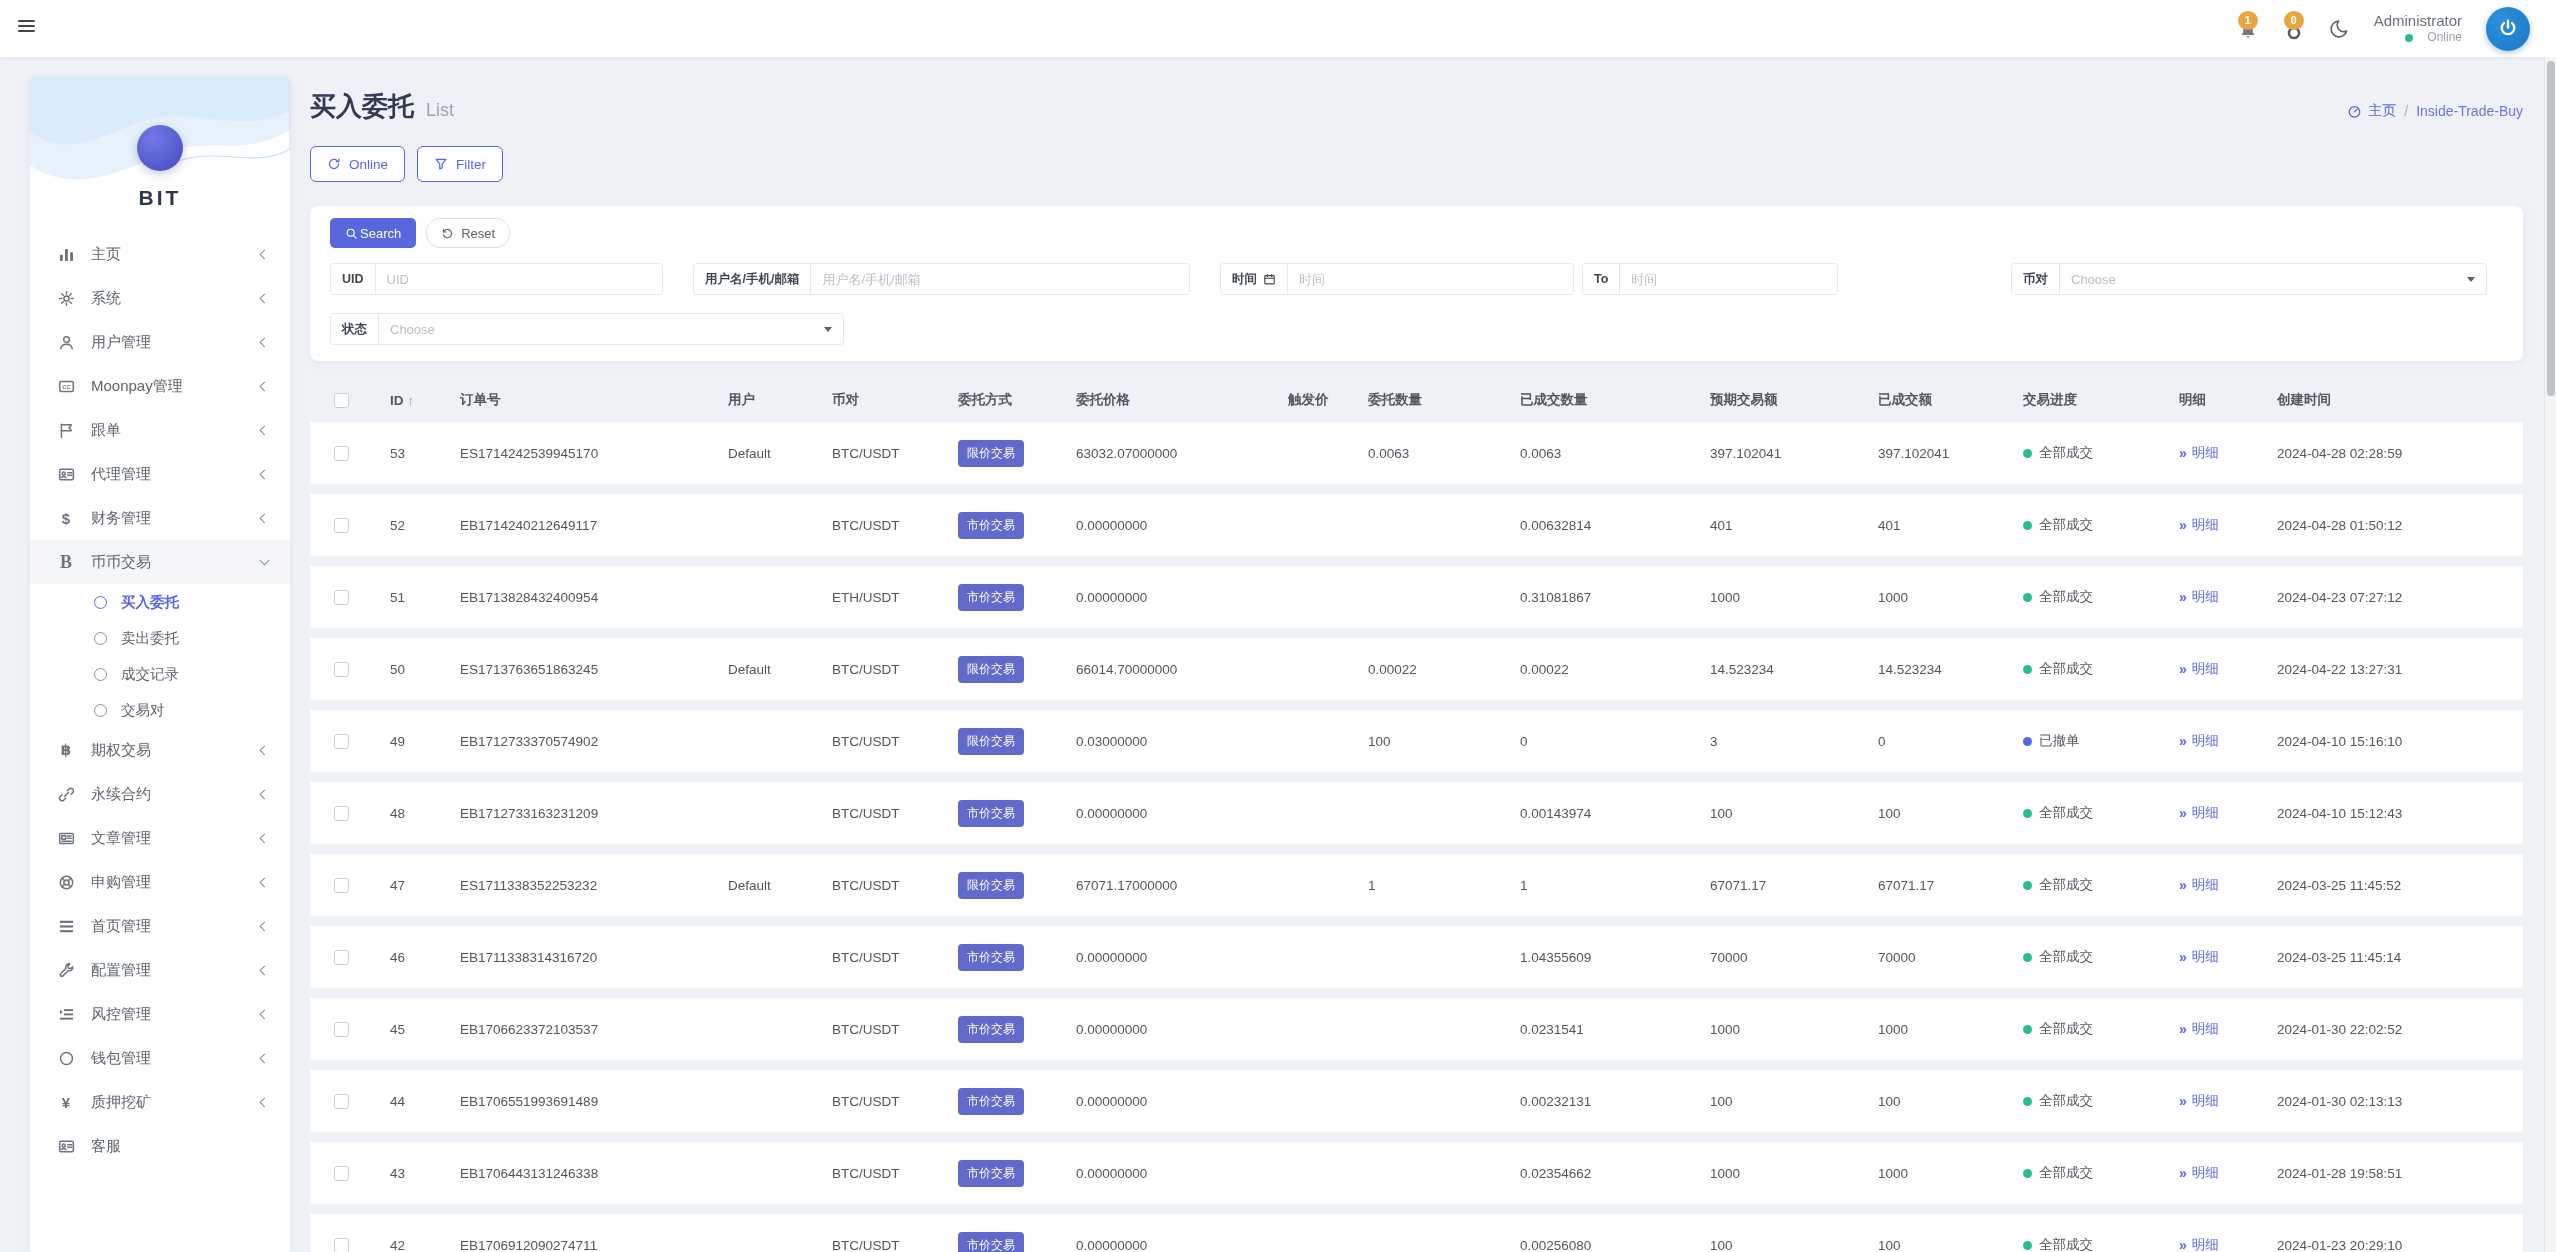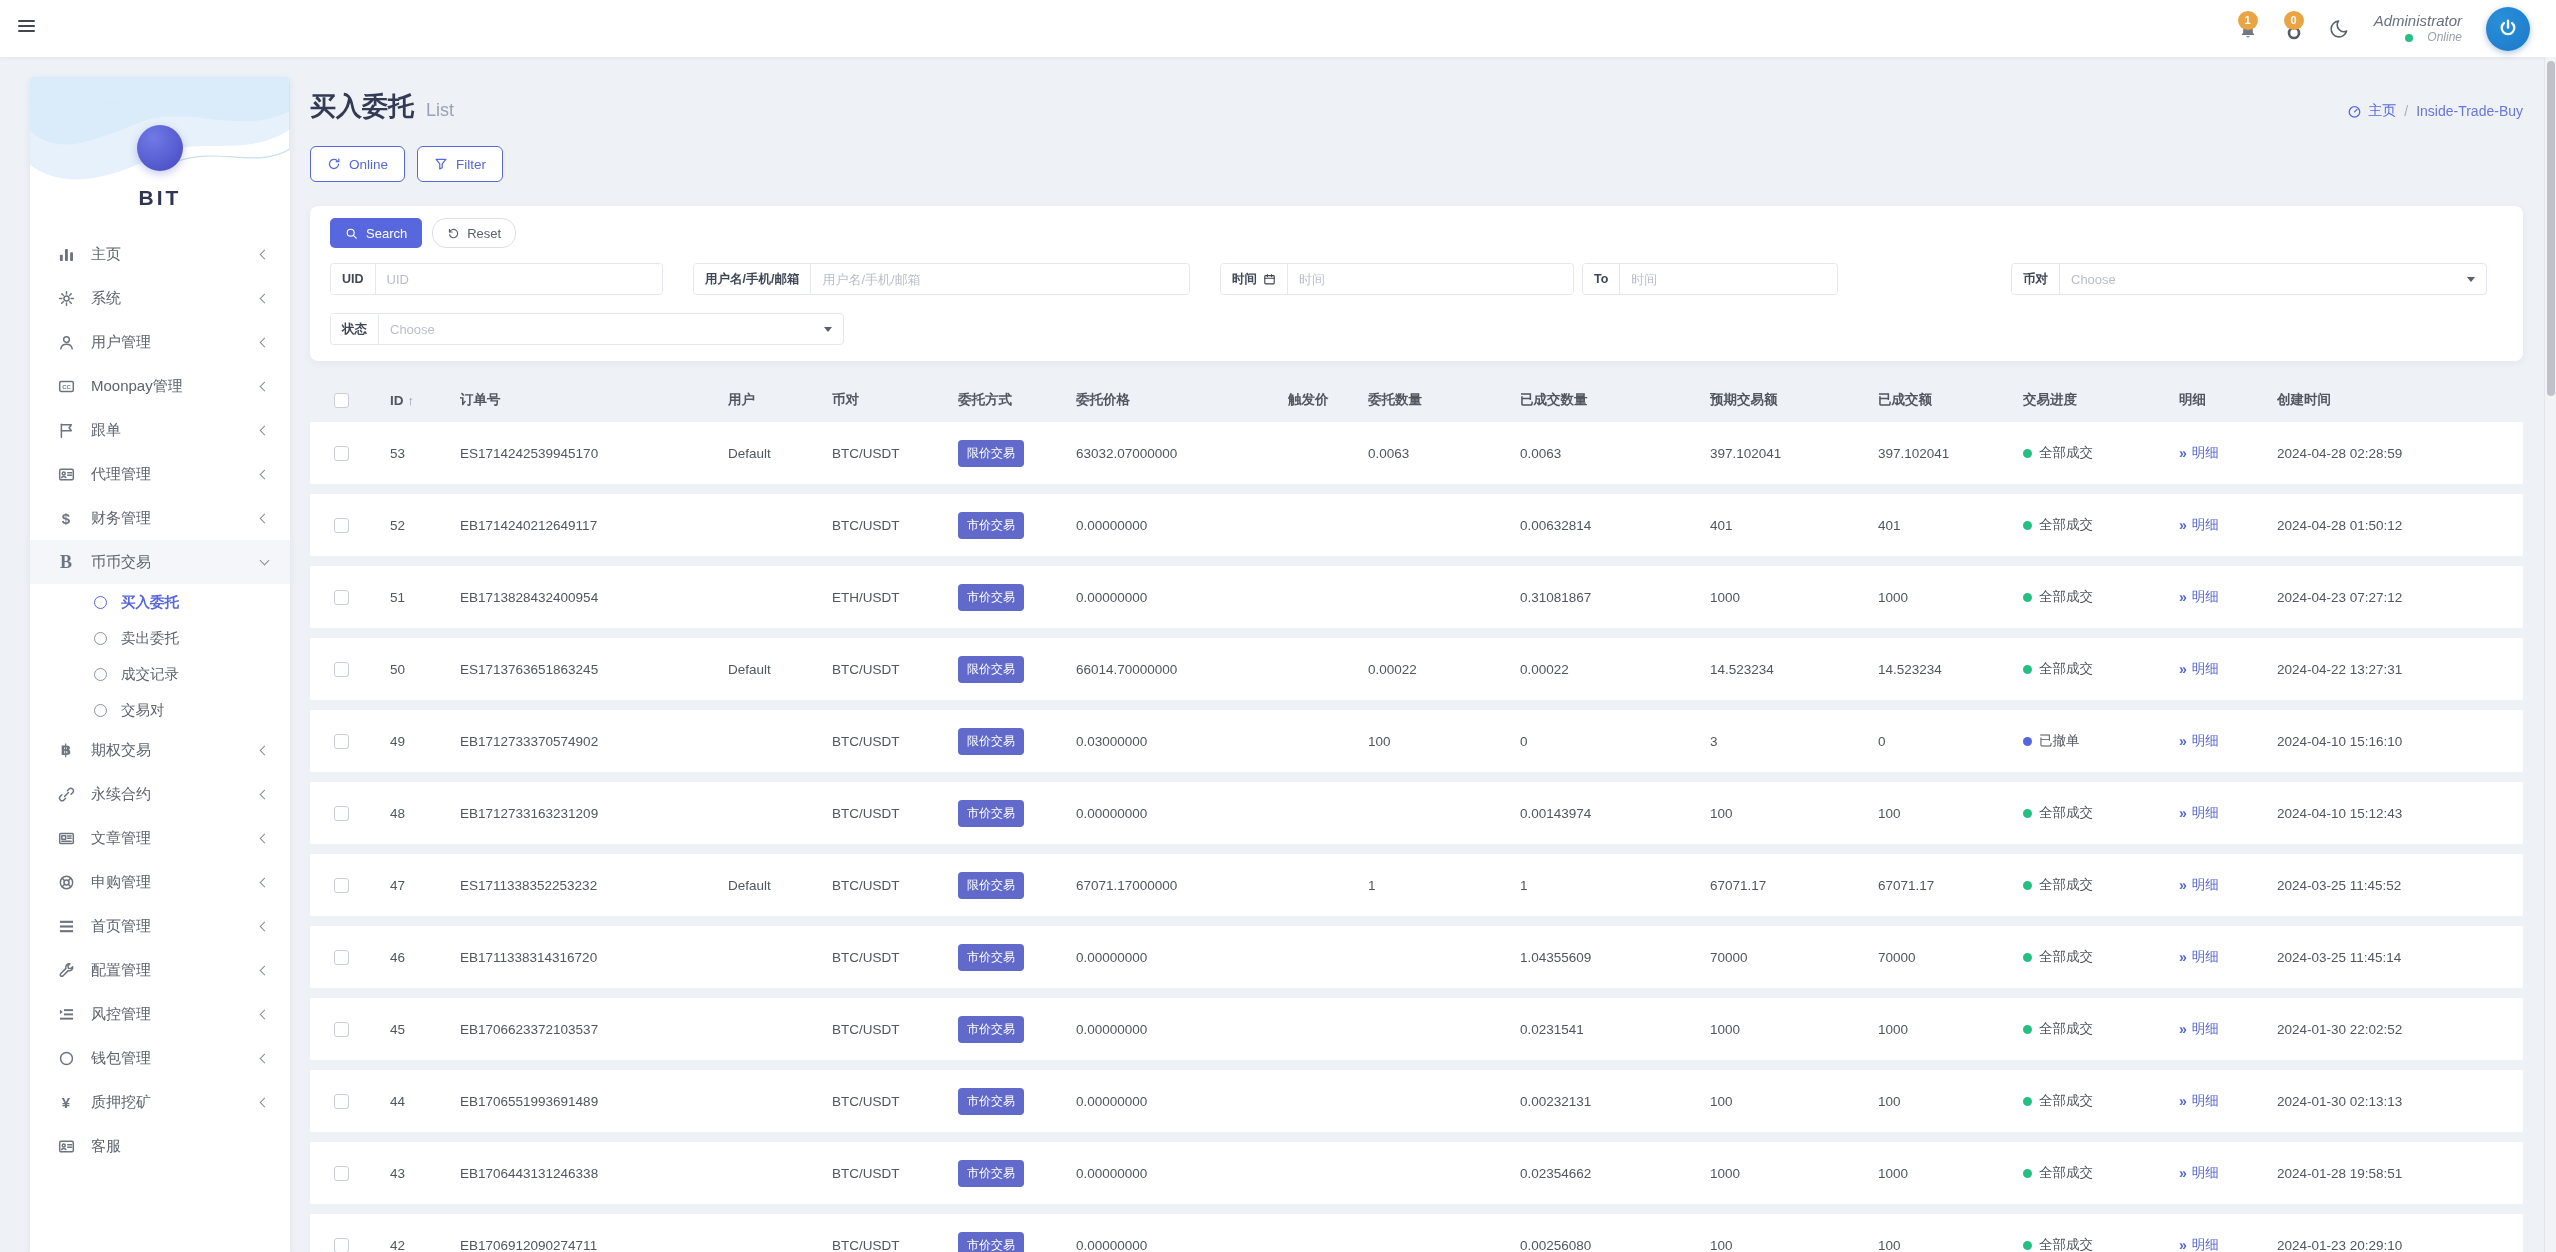--- a/index.html
+++ b/index.html
@@ -12,21 +12,21 @@
   .topbar { position:absolute; left:0; top:0; width:2556px; height:57px; background:#fff;
     box-shadow:0 1px 4px rgba(30,40,70,.06); z-index:30; }
   .burger { position:absolute; left:18px; top:20px; width:17px; cursor:pointer; }
   .burger i { display:block; height:2px; background:#42474f; margin-bottom:3px; border-radius:1px; }
   .tb-right { position:absolute; right:26px; top:0; height:57px; display:flex; align-items:center; gap:24px; }
   .nicon { position:relative; width:22px; height:26px; display:flex; align-items:flex-end; justify-content:center; color:#72787f; cursor:pointer; }
   .nbadge { position:absolute; top:-5px; left:50%; transform:translateX(-50%); min-width:20px; height:19px;
     background:var(--notify,#e9a543); color:#fff; border-radius:50%; font-size:11px; font-weight:700;
     display:flex; align-items:center; justify-content:center; }
   .moon { color:#596068; display:flex; cursor:pointer; }
-  .ublock { text-align:right; line-height:1.25;font-style:italic; }
+  .ublock { text-align:right; line-height:1.25; }
   .uname { font-size:15px; color:#697080; }
   .ustatus { font-size:12px; color:#9aa0ab; display:flex; align-items:center; justify-content:flex-end; gap:14px; }
   .udot { width:8px; height:8px; border-radius:50%; background:var(--success,#27c084); display:inline-block; }
   .avatar { width:44px; height:44px; border-radius:50%; cursor:pointer;
     background:radial-gradient(circle at 35% 30%, #2b8fd9, var(--avatar,#1b79c9));
     display:flex; align-items:center; justify-content:center; box-shadow:0 2px 6px rgba(20,90,160,.35); }
 
   
   .sidebar { position:absolute; left:30px; top:77px; width:260px; height:1175px; background:#fff;
     box-shadow:0 2px 8px rgba(40,50,80,.07); border-radius:4px 4px 0 0; overflow:hidden; z-index:10; }
@@ -65,21 +65,21 @@
 
   .actions { margin-top:22px; display:flex; gap:12px; }
   .obtn { height:36px; padding:0 16px; background:#fff; border:1px solid var(--primary,#5867dd);
     color:var(--primary,#5867dd); border-radius:6px; font-size:13.5px; display:inline-flex; align-items:center; gap:8px; cursor:pointer; }
   .obtn svg { width:14px; height:14px; }
 
   .fcard { margin-top:24px; background:#fff; border-radius:8px; box-shadow:0 2px 8px rgba(40,50,80,.05);
     padding:12px 20px 16px; }
   .frow1 { display:flex; gap:10px; }
   .sbtn { height:30px; padding:0 15px; background:var(--primary,#5867dd); border:none; color:#fff; border-radius:5px;
-    font-size:13px; display:inline-flex; align-items:center; gap:8px; cursor:pointer; }
+    font-size:13px; display:inline-flex; align-items:center; gap:2px; cursor:pointer; }
   .sbtn svg { width:13px; height:13px; }
   .rbtn { height:30px; padding:0 14px; background:#fff; border:1px solid #dcdfe6; color:#5a6068; border-radius:14px;
     font-size:13px; display:inline-flex; align-items:center; gap:7px; cursor:pointer; }
   .rbtn svg { width:13px; height:13px; }
   .frow2 { display:flex; margin-top:15px; align-items:center; }
   .frow3 { display:flex; margin-top:18px; }
   .igroup { display:flex; height:32px; border:1px solid #e4e7ee; border-radius:4px; overflow:hidden; background:#fff; }
   .ilabel { display:flex; align-items:center; gap:6px; padding:0 11px; border-right:1px solid #e4e7ee;
     font-size:12.5px; font-weight:700; color:#3f4654; white-space:nowrap; background:#fff; }
   .ilabel svg.cal { width:13px; height:13px; color:#3f4654; }

